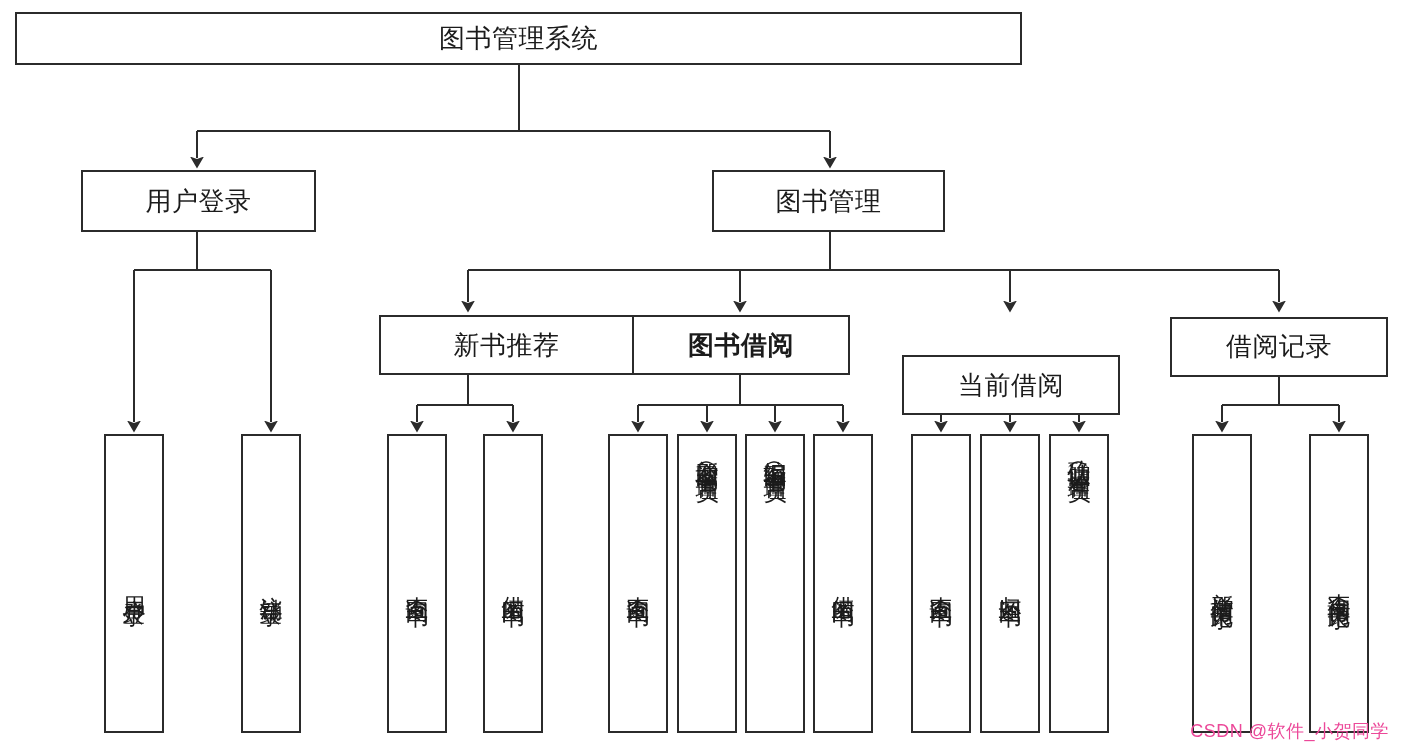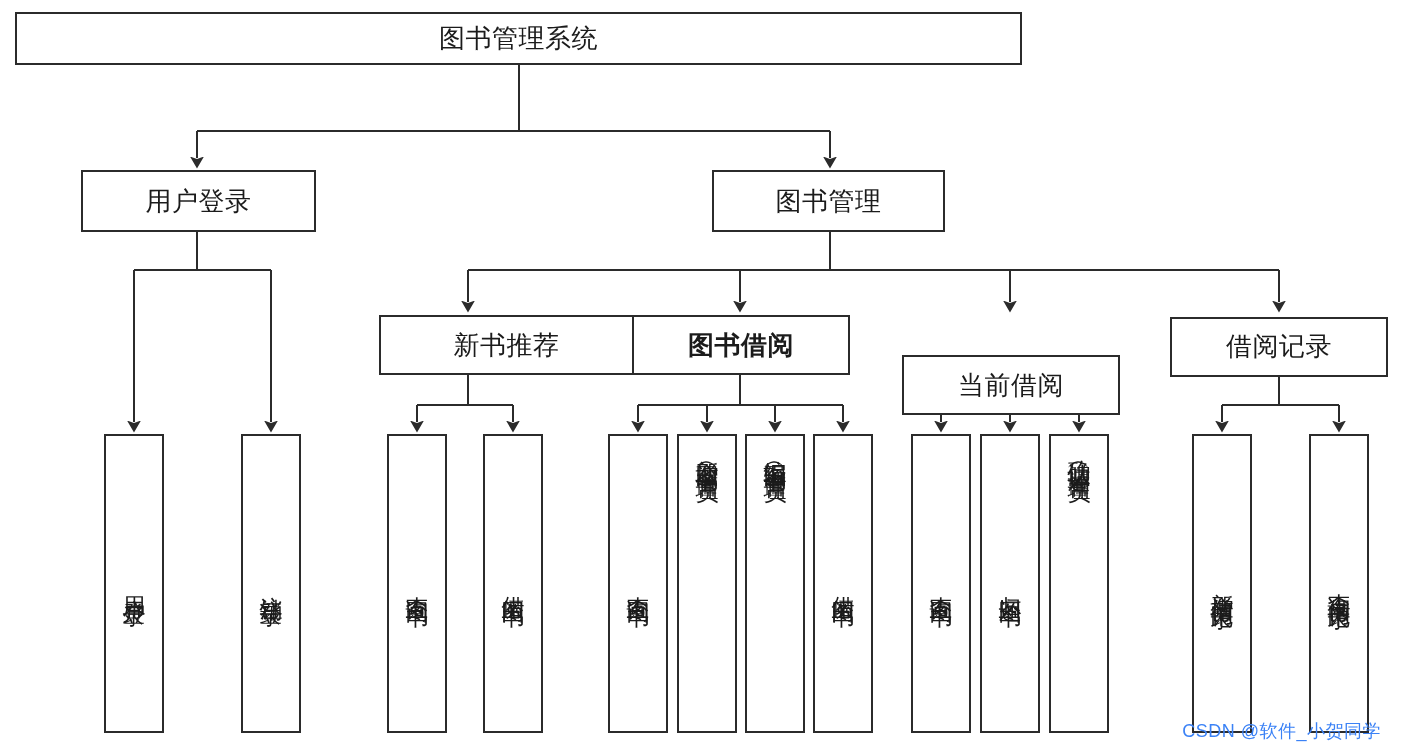--- a/index.html
+++ b/index.html
@@ -57,23 +57,23 @@
     font-size: 23px;
     line-height: 1;
     max-height: 100%;
   }
   .node.vcenter {
     align-items: center;
     padding-top: 0;
   }
   .watermark {
     position: absolute;
-    right: 24px;
+    right: 16px;
     bottom: 4px;
-    color: #3b82f6;
+    color: #ec4899;
     font-size: 18px;
     letter-spacing: 0.5px;
     white-space: nowrap;
     user-select: none;
     text-align: right;
   }
 </style>
 </head>
 <body>
 

